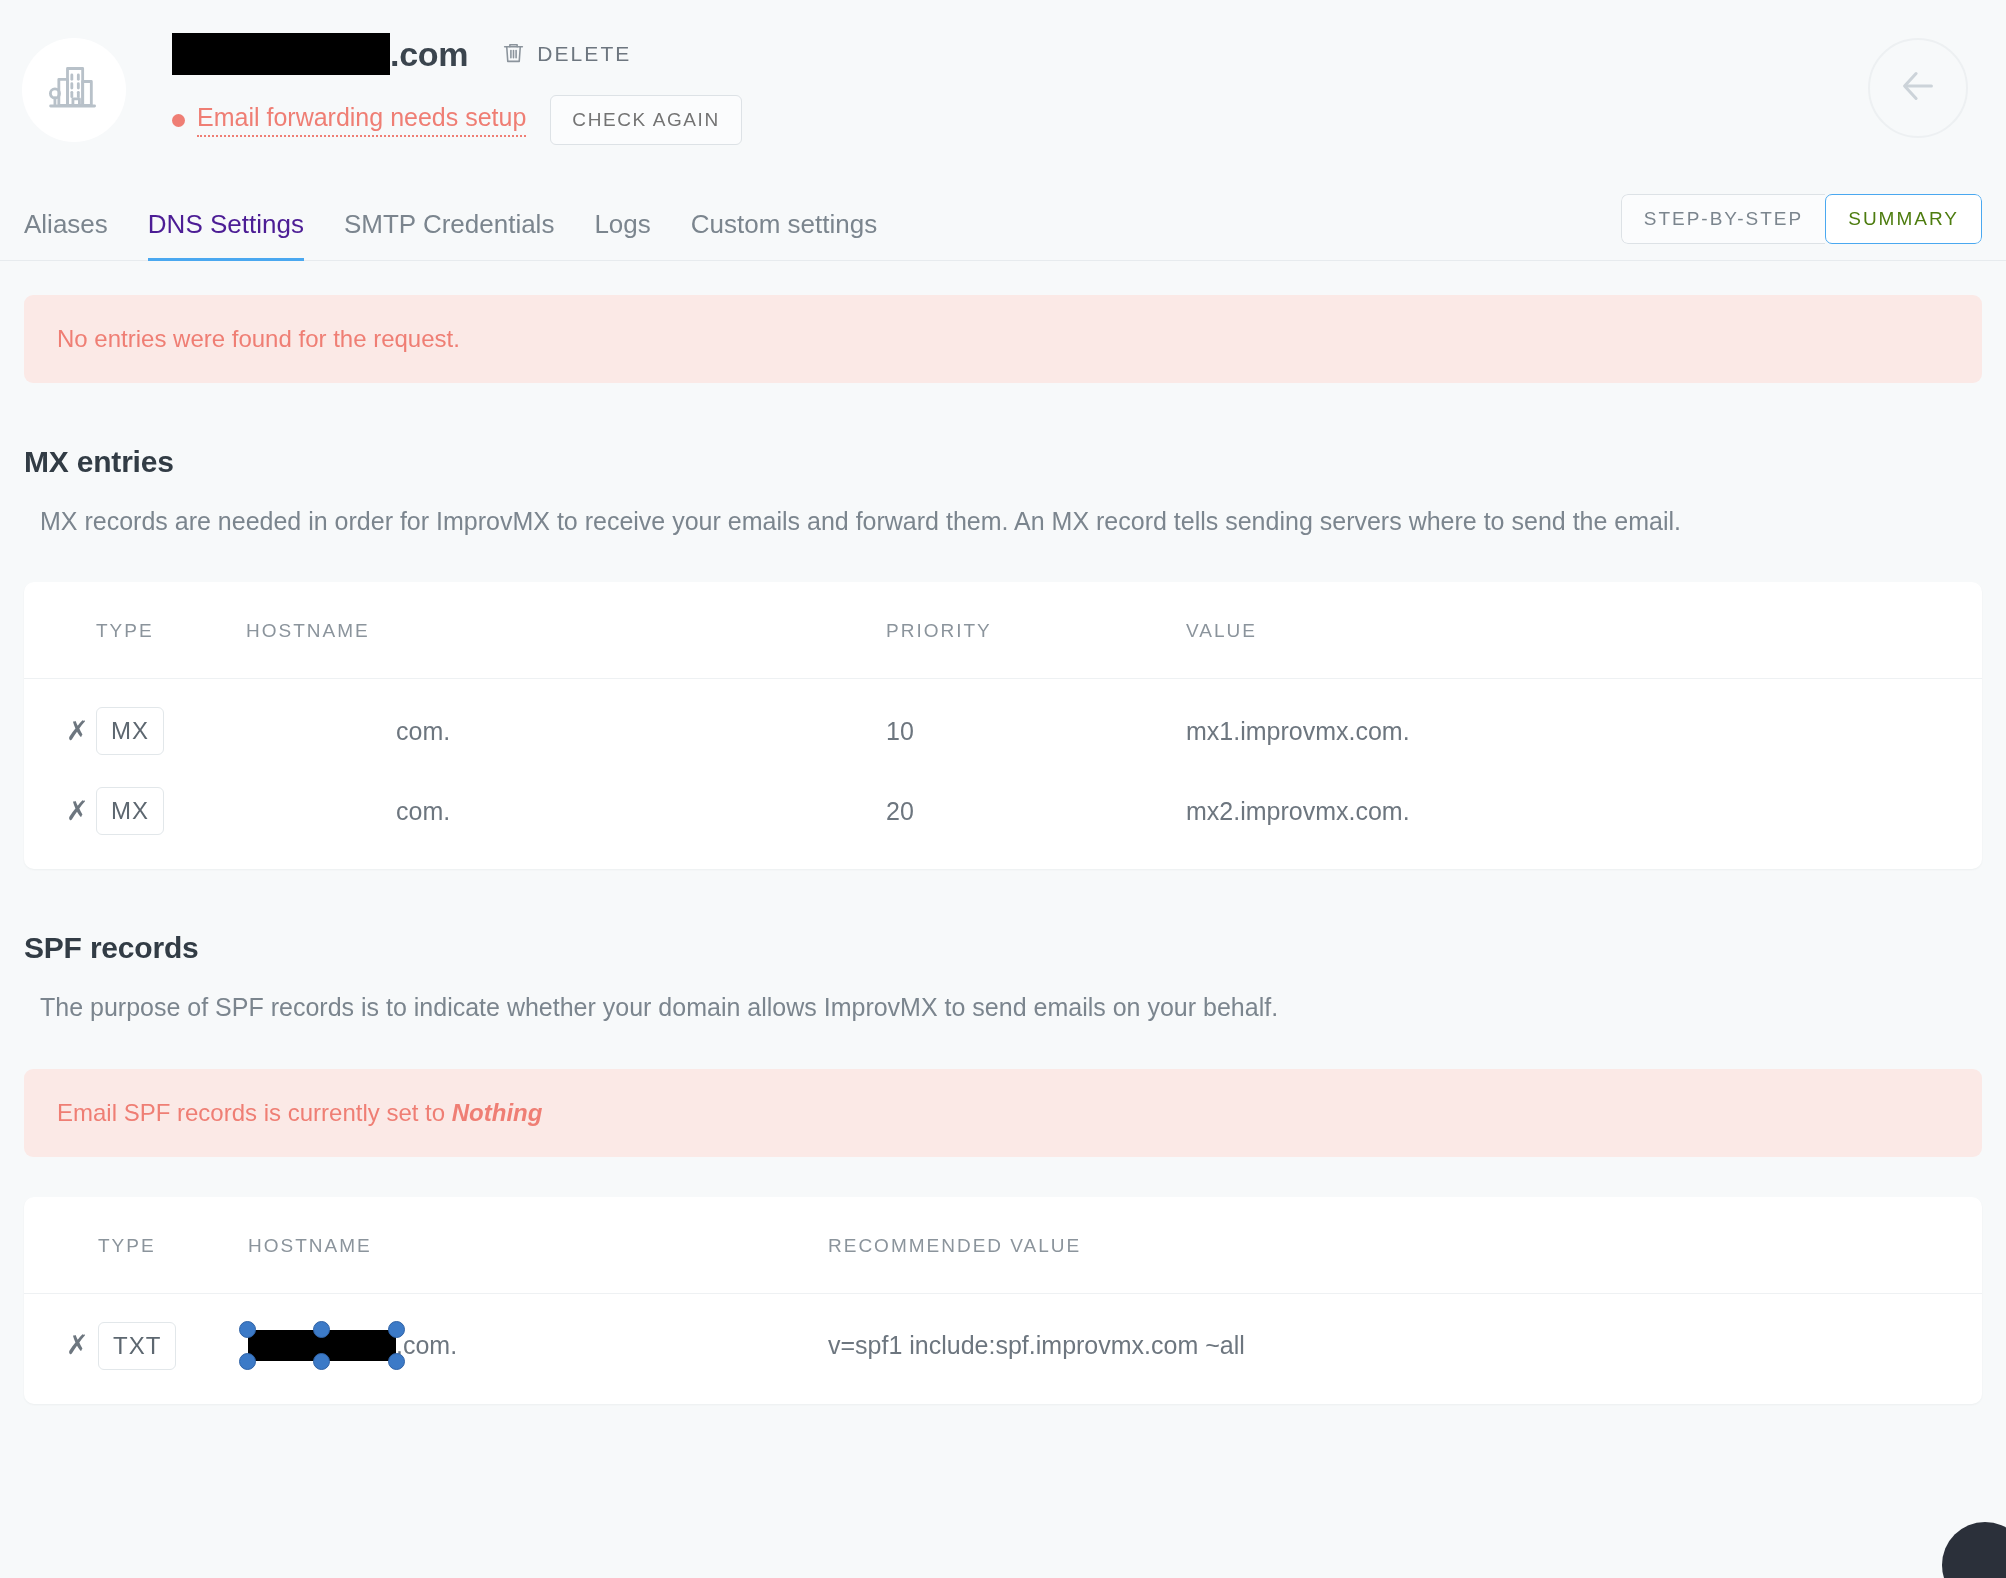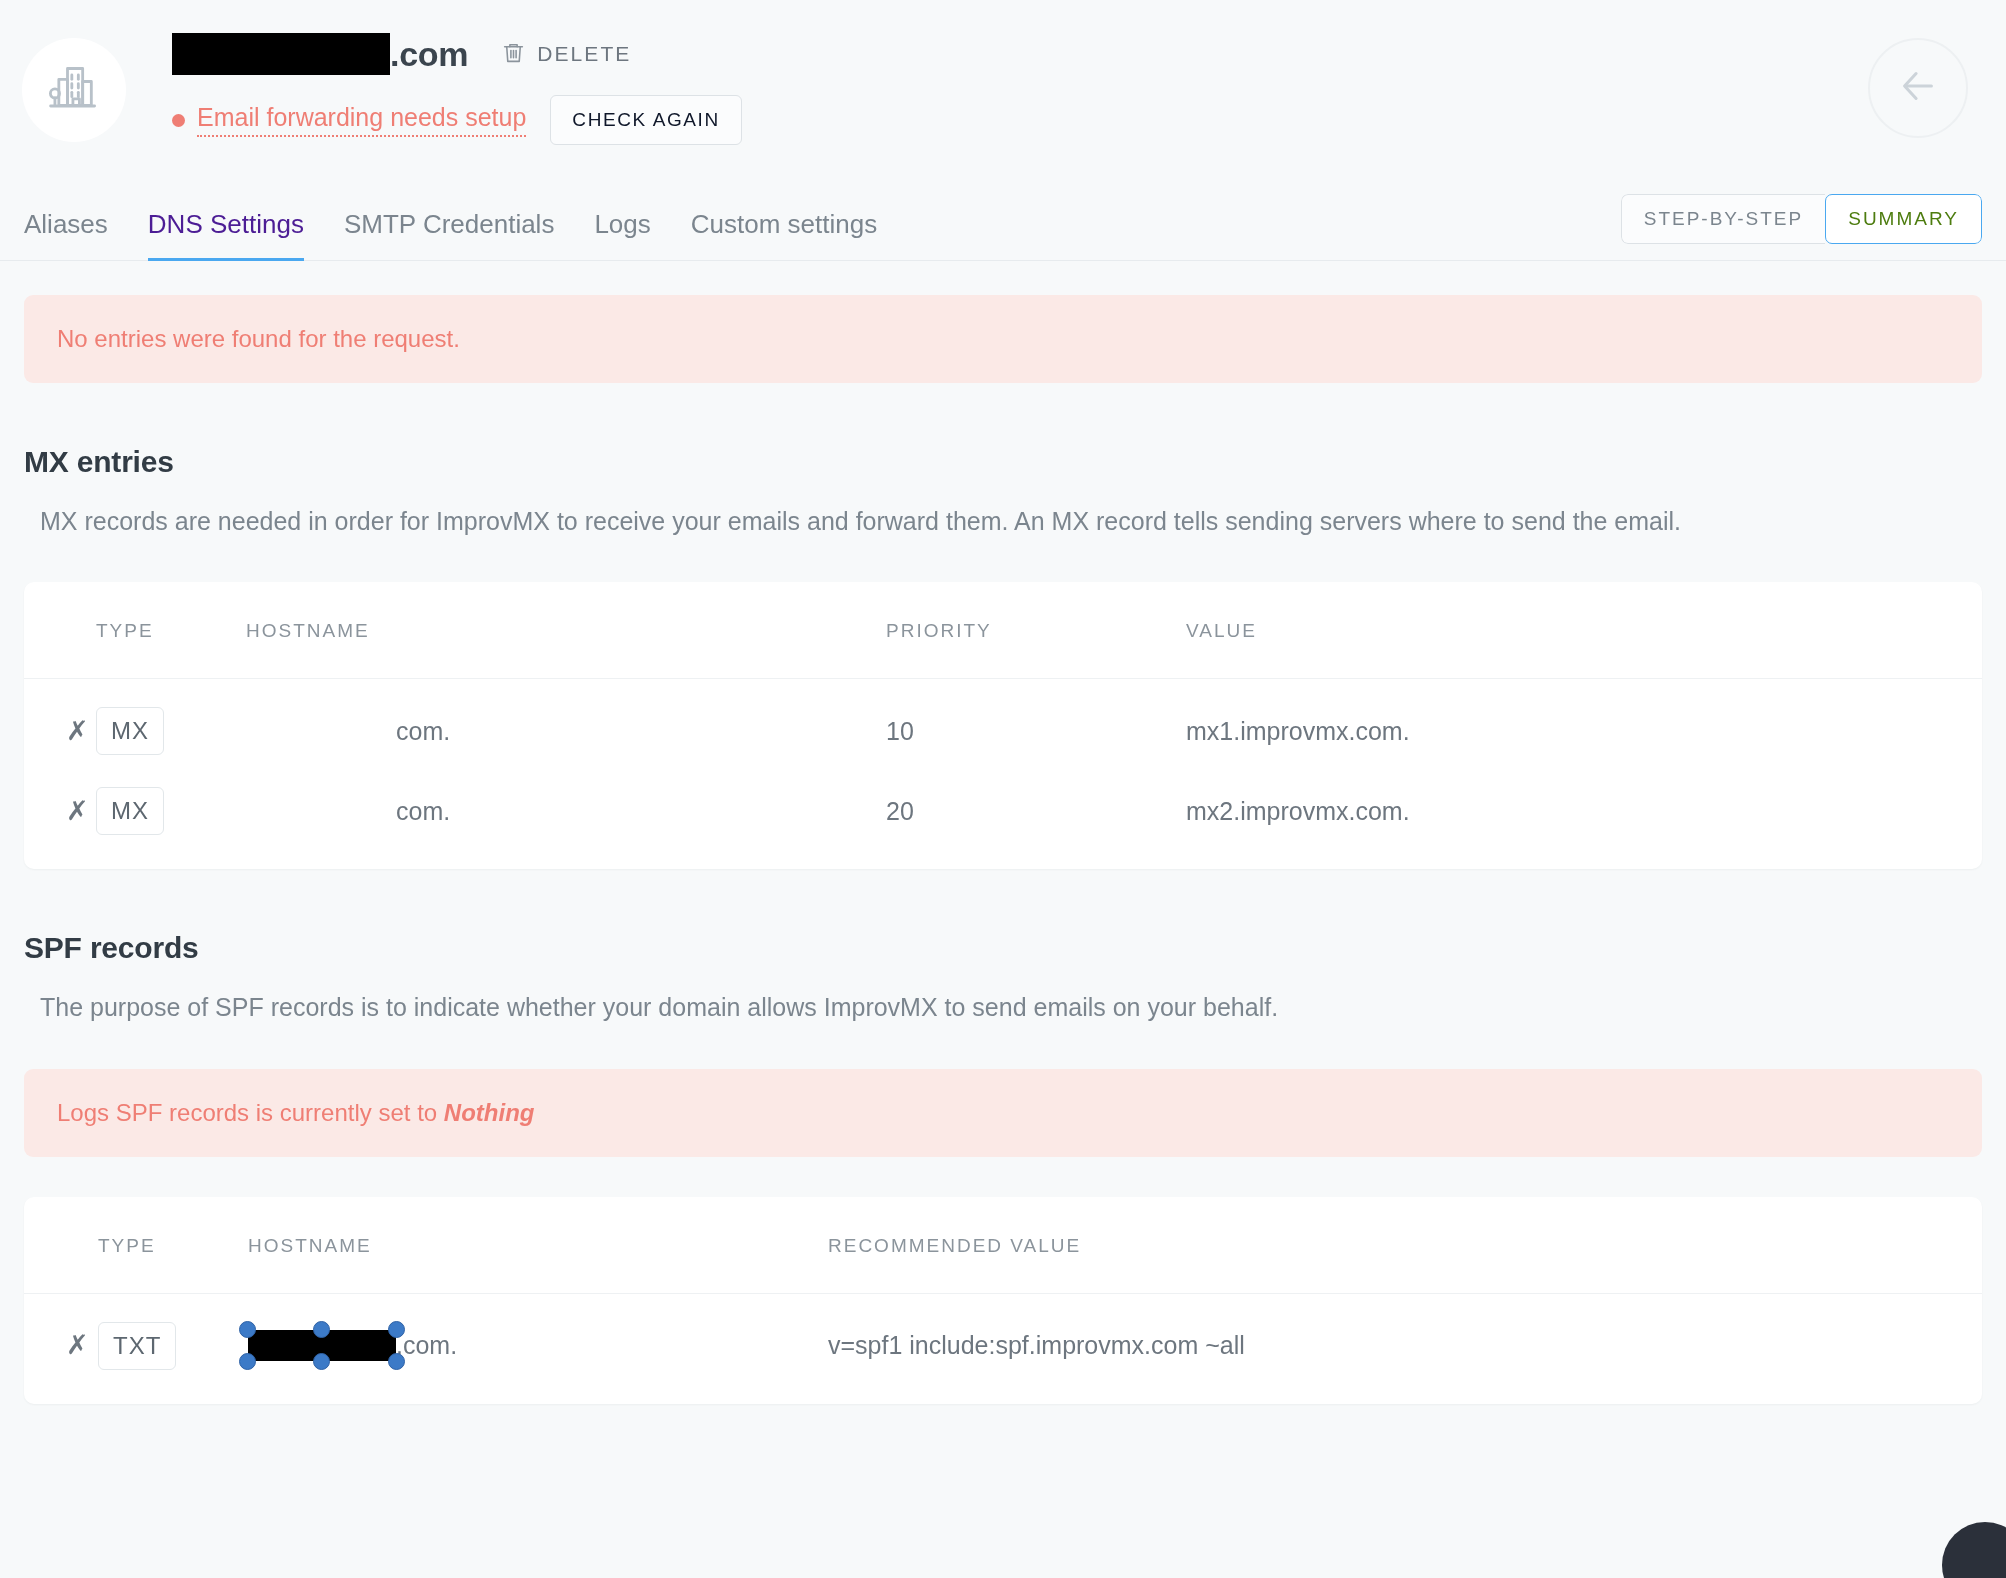--- a/index.html
+++ b/index.html
@@ -48,21 +48,21 @@
     width:13px; height:13px; border-radius:50%;
     background:#ef7e74; margin-right:12px; flex:none;
   }
   .status-text {
     font-size:25px; color:#ef7e74;
     border-bottom: 2px dotted #ef7e74;
     padding-bottom:3px; cursor:pointer;
   }
   .check-again {
     margin-left:24px; border:1px solid #dde2e6; border-radius:6px;
-    background:#fbfcfd; color:#0f172a;
+    background:#fbfcfd; color:#737373;
     font-size:19px; letter-spacing:1.6px;
     padding:13px 21px; cursor:pointer;
     font-family:"Liberation Sans", sans-serif;
   }
 
   .back-btn {
     position:absolute; right:38px; top:38px;
     width:100px; height:100px; border-radius:50%;
     border:2px solid #edf0f2; background:transparent;
     display:flex; align-items:center; justify-content:center;
@@ -324,21 +324,21 @@
           <td>mx2.improvmx.com.</td>
         </tr>
       </tbody>
     </table>
   </div>
 
   <h2 class="section-title">SPF records</h2>
   <p class="section-desc">The purpose of SPF records is to indicate whether your domain allows ImprovMX to send emails on your behalf.</p>
 
   <div class="alert mid">
-    <span>Logs SPF records is currently set to </span><i><b>Nothing</b></i>
+    <span>Email SPF records is currently set to </span><i><b>Nothing</b></i>
   </div>
 
   <div class="card spf">
     <table>
       <thead>
         <tr>
           <th class="c-x"></th>
           <th class="c-type">TYPE</th>
           <th class="c-host">HOSTNAME</th>
           <th>RECOMMENDED VALUE</th>

